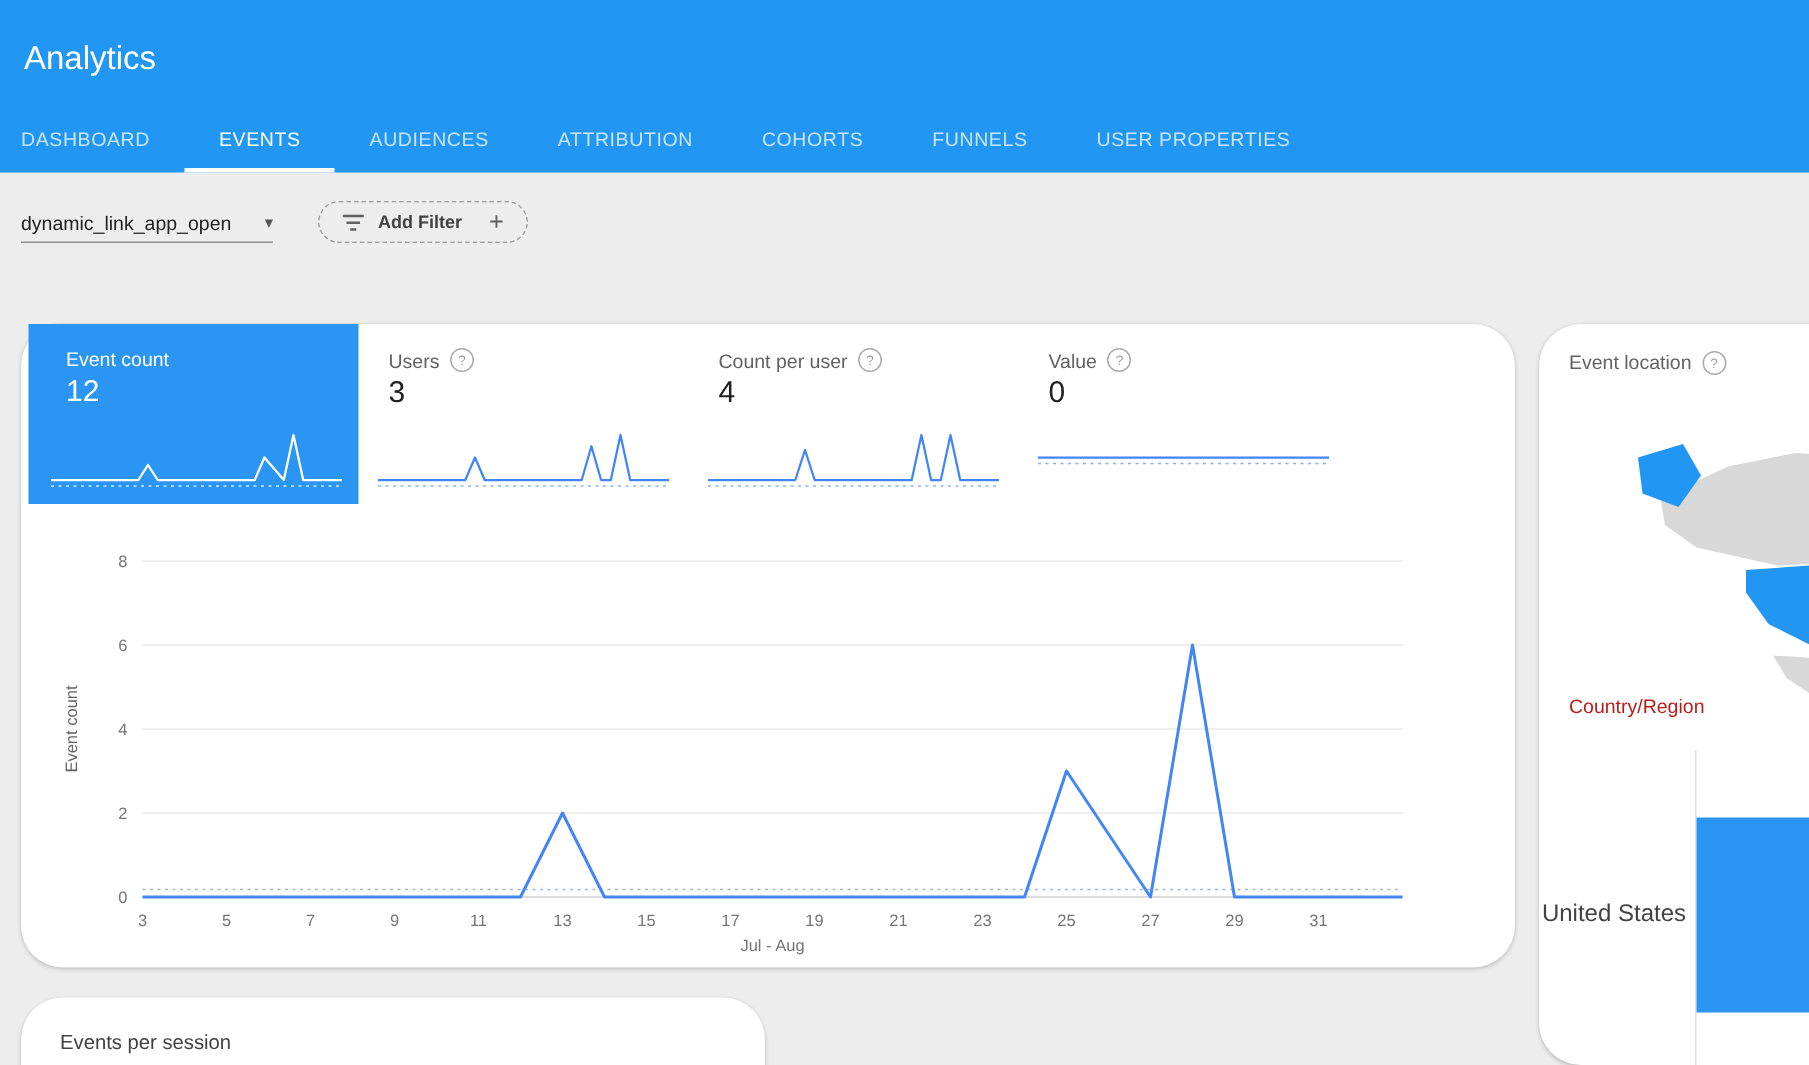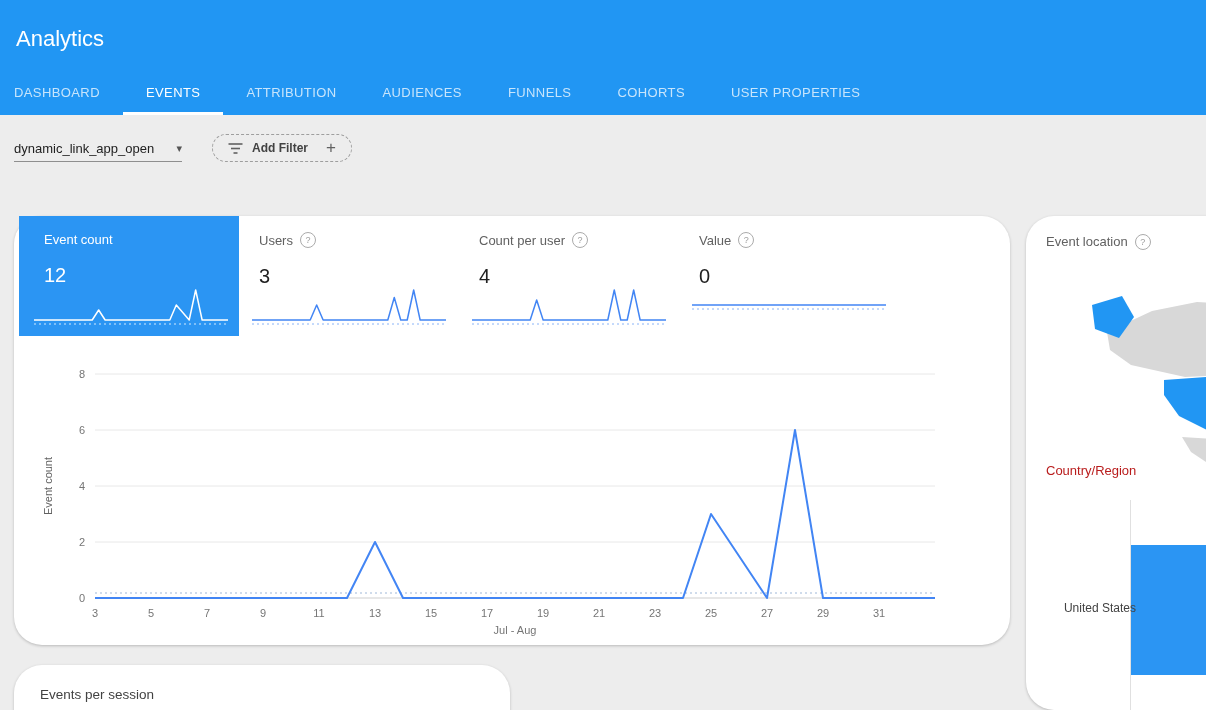--- a/index.html
+++ b/index.html
@@ -25,57 +25,57 @@
   
   .card{position:absolute;background:#fff;box-shadow:0 1px 3px rgba(0,0,0,.22);border-radius:28px;}
   .main-card{left:14px;top:216px;width:996px;height:429px;}
   .location-card{left:1026px;top:216px;width:380px;height:494px;}
   .session-card{left:14px;top:665px;width:496px;height:80px;}
 
   
   .metric-row{position:absolute;left:0;top:0;right:0;height:120px;display:flex;padding-left:5px;}
   .tile{position:relative;width:220px;height:120px;box-sizing:border-box;padding:16px 14px 0 20px;cursor:pointer;}
   .tile .label-row{display:flex;align-items:center;font-size:13px;color:#616161;}
-  .tile .value{margin-top:17px;font-size:20px;color:#212121;}
+  .tile .value{margin-top:3px;font-size:20px;color:#212121;}
   .tile.selected{background:#2b95f3;padding-left:25px;}
   .tile.selected .label-row,.tile.selected .value{color:#fff;}
   .help{display:inline-flex;width:14px;height:14px;margin-left:7px;border:1px solid #ababab;border-radius:50%;align-items:center;justify-content:center;font-size:9px;color:#9e9e9e;cursor:pointer;flex:none;}
   .spark{position:absolute;left:10px;bottom:8px;width:200px;height:46px;}
   .tile.selected .spark{left:12px;}
 
   
   .ylabel{position:absolute;left:-46px;top:264px;width:160px;text-align:center;transform:rotate(-90deg);font-size:11px;color:#616161;}
   #main-chart{position:absolute;left:41px;top:138px;}
   svg text{font-family:"Liberation Sans",sans-serif;font-size:11px;fill:#757575;}
 
   
   .loc-title{position:absolute;left:20px;top:18px;font-size:13px;color:#616161;display:flex;align-items:flex-start;}
   #map{position:absolute;left:60px;top:50px;}
   .country-label{position:absolute;left:20px;top:247px;font-size:13px;color:#b91c1c;}
   .bar-axis{position:absolute;left:104px;top:284px;bottom:0;width:1px;background:#e0e0e0;}
   .us-bar{position:absolute;left:105px;top:329px;width:275px;height:130px;background:#2b95f3;}
-  .us-label{position:absolute;left:12px;width:98px;top:385px;text-align:right;font-size:12px;color:#424242;}
+  .us-label{position:absolute;left:0;width:98px;top:385px;text-align:right;font-size:16px;color:#424242;}
 
   
   .session-title{position:absolute;left:26px;top:22px;font-size:13.5px;color:#424242;}
 </style>
 </head>
 <body>
 
 <div class="screen">
 
   <header class="appbar">
     <div class="app-title">Analytics</div>
     <nav class="tabs">
       <div class="tab">DASHBOARD</div>
       <div class="tab active">EVENTS</div>
+      <div class="tab">AUDIENCES</div>
       <div class="tab">ATTRIBUTION</div>
-      <div class="tab">AUDIENCES</div>
+      <div class="tab">COHORTS</div>
       <div class="tab">FUNNELS</div>
-      <div class="tab">COHORTS</div>
       <div class="tab">USER PROPERTIES</div>
     </nav>
   </header>
 
   <div class="filter-bar">
     <div class="event-select">
       <span>dynamic_link_app_open</span>
       <span class="caret">▾</span>
     </div>
     <button class="add-filter">

